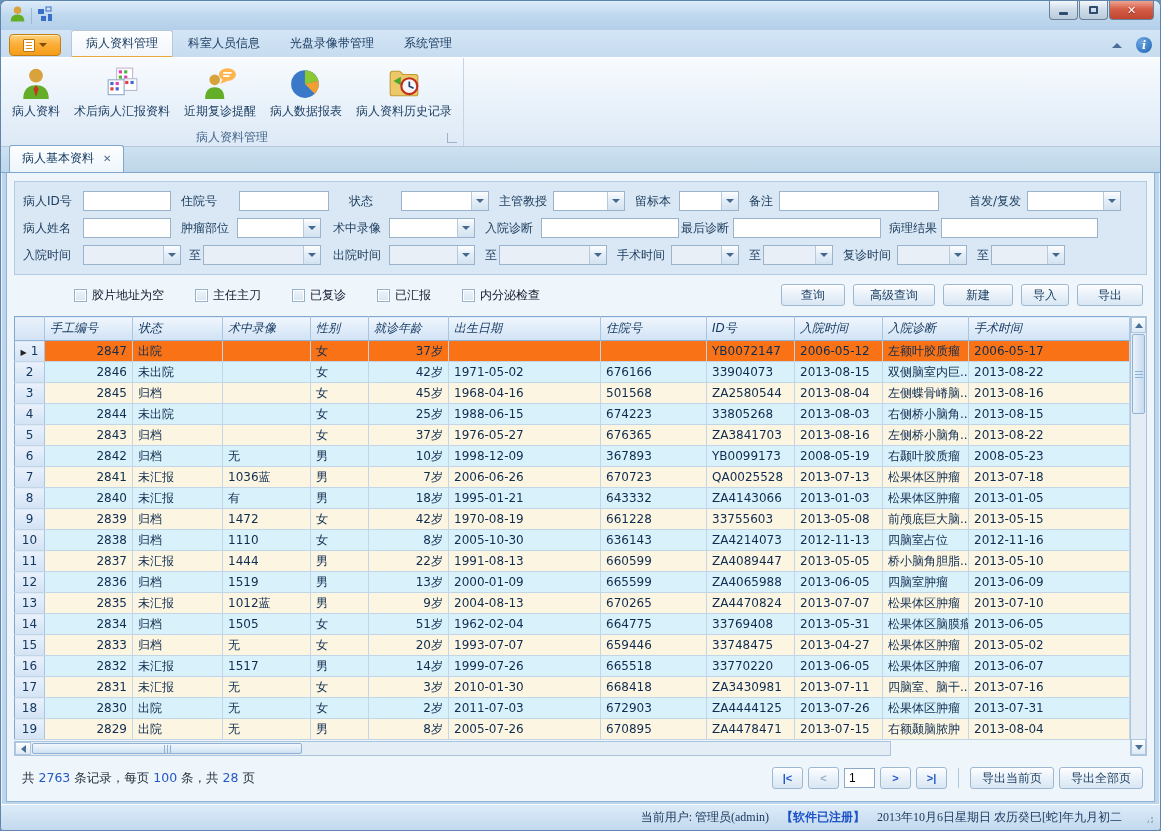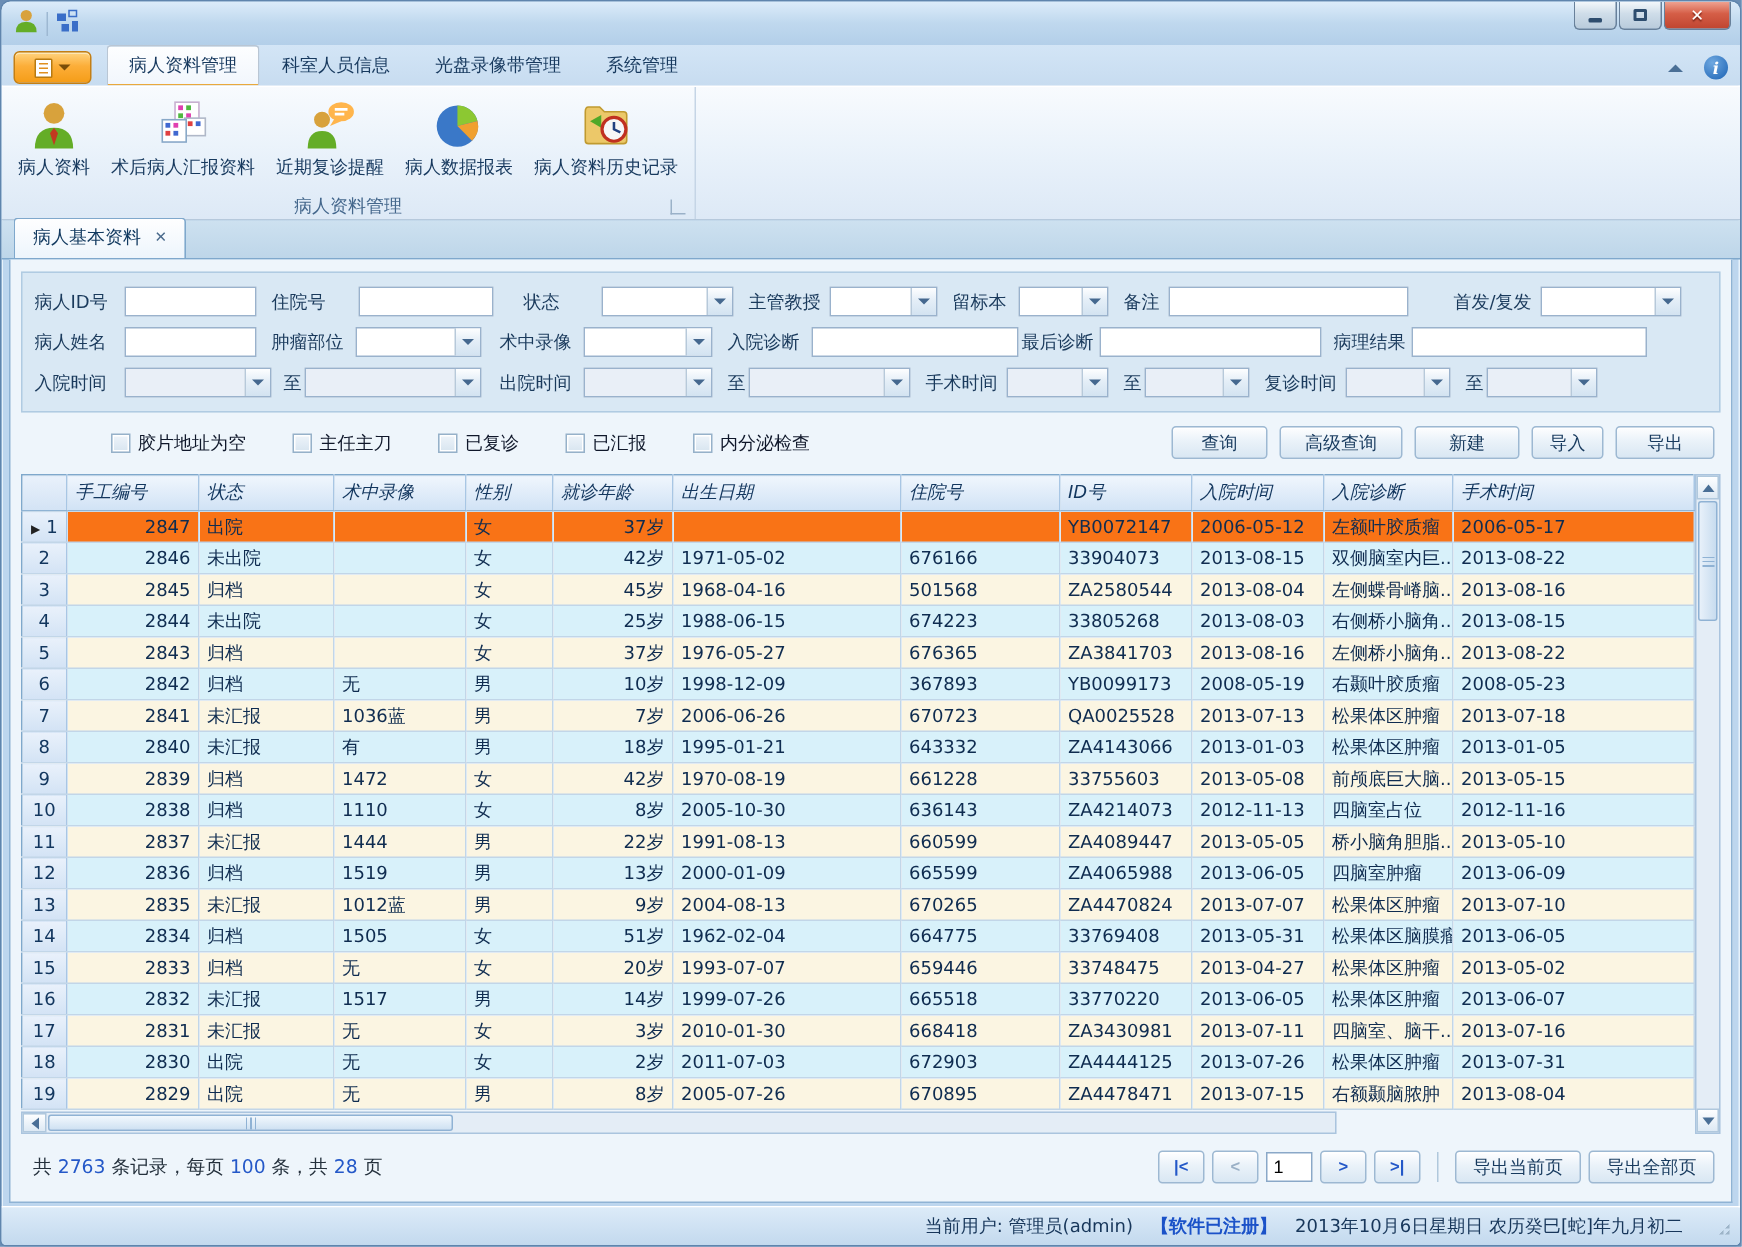--- a/index.html
+++ b/index.html
@@ -133,21 +133,21 @@
   .pager { margin-left:auto; display:flex; align-items:center; gap:5px; }
   .pbtn { width:31px; height:22px; font-weight:bold; font-size:11px; color:#2458c8; }
   .pbtn.dis { color:#9ab0c6; }
   .pageinput { width:31px; height:20px; border:1px solid #8aa8c8; text-align:left; padding-left:4px;
     font-size:12px; }
   .pdiv { width:1px; height:20px; background:#b0c8dc; margin:0 6px; }
   .ebtn { padding:0 11px; }
   
   .statusbar { height:26px; background:linear-gradient(#dcebf8,#c3d9ee); border-top:1px solid #fff;
     display:flex; align-items:center; font-size:12px; color:#17365a; padding:0 6px 0 16px; margin-top:2px; }
-  .statusbar .right { margin-left:auto; display:flex; align-items:center; gap:12px; }
+  .statusbar .right { margin-left:auto; display:flex; align-items:center; gap:12px;font-family:Liberation Serif, serif; }
   .reg { color:#1b52c8; font-weight:bold; }
   .gripcorner { width:12px; height:12px; margin-left:8px;
     background:
       linear-gradient(135deg, transparent 50%, #9db4c8 50%) 8px 8px/3px 3px no-repeat,
       linear-gradient(135deg, transparent 50%, #9db4c8 50%) 8px 4px/3px 3px no-repeat,
       linear-gradient(135deg, transparent 50%, #9db4c8 50%) 4px 8px/3px 3px no-repeat; }
 </style>
 </head>
 <body>
 

